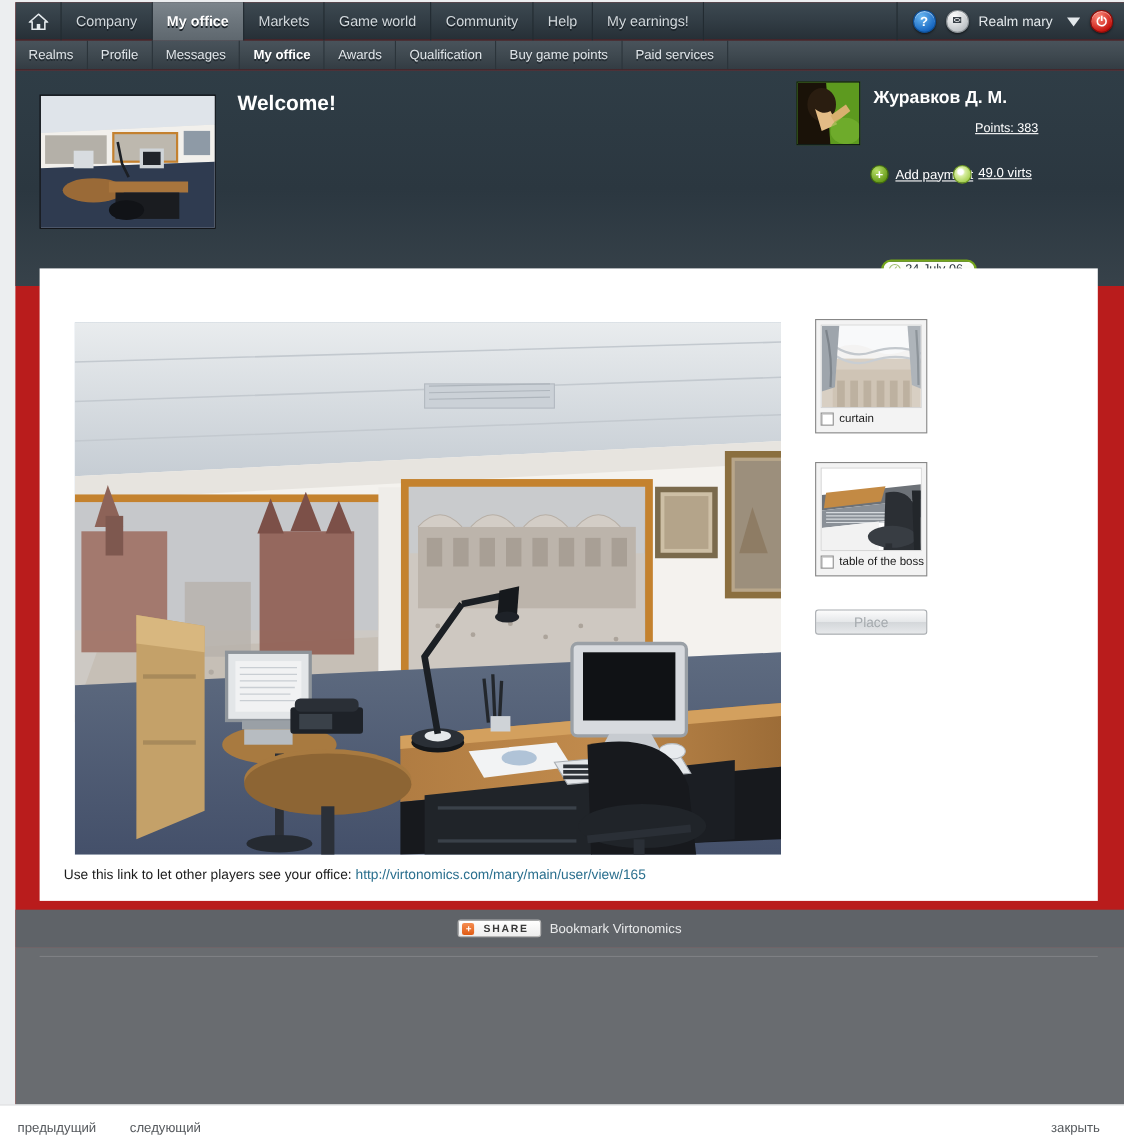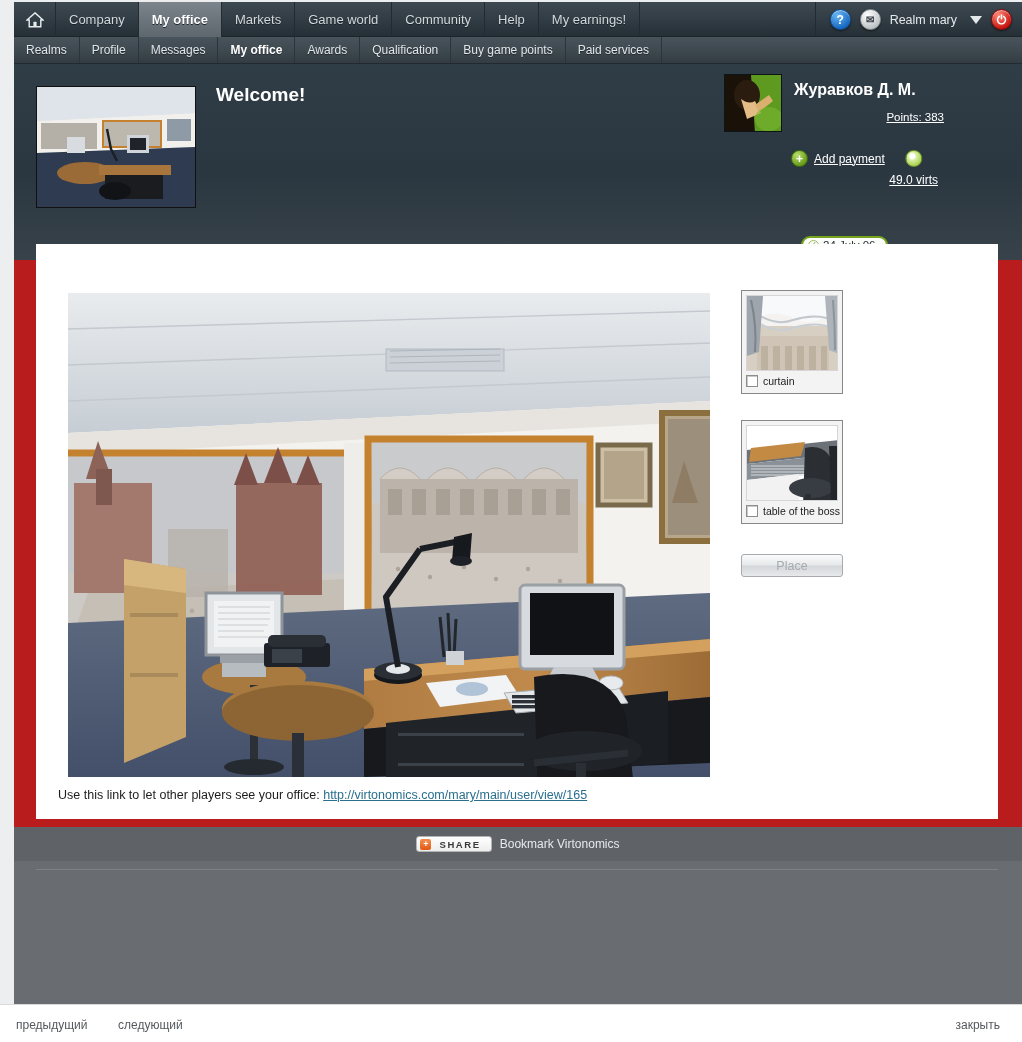--- a/index.html
+++ b/index.html
@@ -124,21 +124,21 @@
   }
   .plus-orb {
     width: 17px; height: 17px; border-radius: 50%;
     background: radial-gradient(circle at 35% 28%, #b9e06a, #5f9412 80%);
     border: 1px solid #44700a; color: #fff; font-size: 12px; font-weight: bold;
     display: flex; align-items: center; justify-content: center; line-height: 1;
   }
   .addpay-link { color: #ffffff; font-size: 12px; text-decoration: underline; white-space: nowrap;}
   .virts-wrap {
     position: absolute; left: 924px; top: 86px;
-    display: flex; align-items: center; gap: 6px; transform: translateX(-100%); cursor: pointer; flex-direction: column;
+    display: flex; gap: 6px; transform: translateX(-100%); cursor: pointer;
   }
   .virt-orb {
     width: 17px; height: 17px; border-radius: 50%;
     background: radial-gradient(circle at 40% 35%, #ffffff 0 18%, #d9eea4 30%, #9ac83c 85%);
     border: 1px solid #6f9a22;
   }
   .virts-link { color: #ffffff; font-size: 12px; text-decoration: underline; white-space: nowrap;}
   .date-pill {
     position: absolute; left: 787px; top: 181px;
     transform: translateY(-50%);
@@ -163,21 +163,21 @@
     padding-left: 23px;
   }
   .scene-img {
     position: absolute; left: 32px; top: 49px; width: 642px; height: 484px;
     overflow: hidden; background: #b9c6d6;
   }
   .link-row {
     position: absolute; left: 22px; top: 544px;
     font-size: 12.5px; color: #1c1c1c; white-space: nowrap;
   }
-  .office-url { color: #2a6f8e; text-decoration: underline; cursor: pointer; }
+  .office-url { color: #2a6f8e; cursor: pointer; }
 
   
   .item-card {
     position: absolute; width: 102px;
     background: #f3f3f3;
     border: 1px solid #878787;
     padding: 4px;
   }
   .item-card.one { left: 705px; top: 46px; height: 104px; }
   .item-card.two { left: 705px; top: 176px; height: 104px; }

